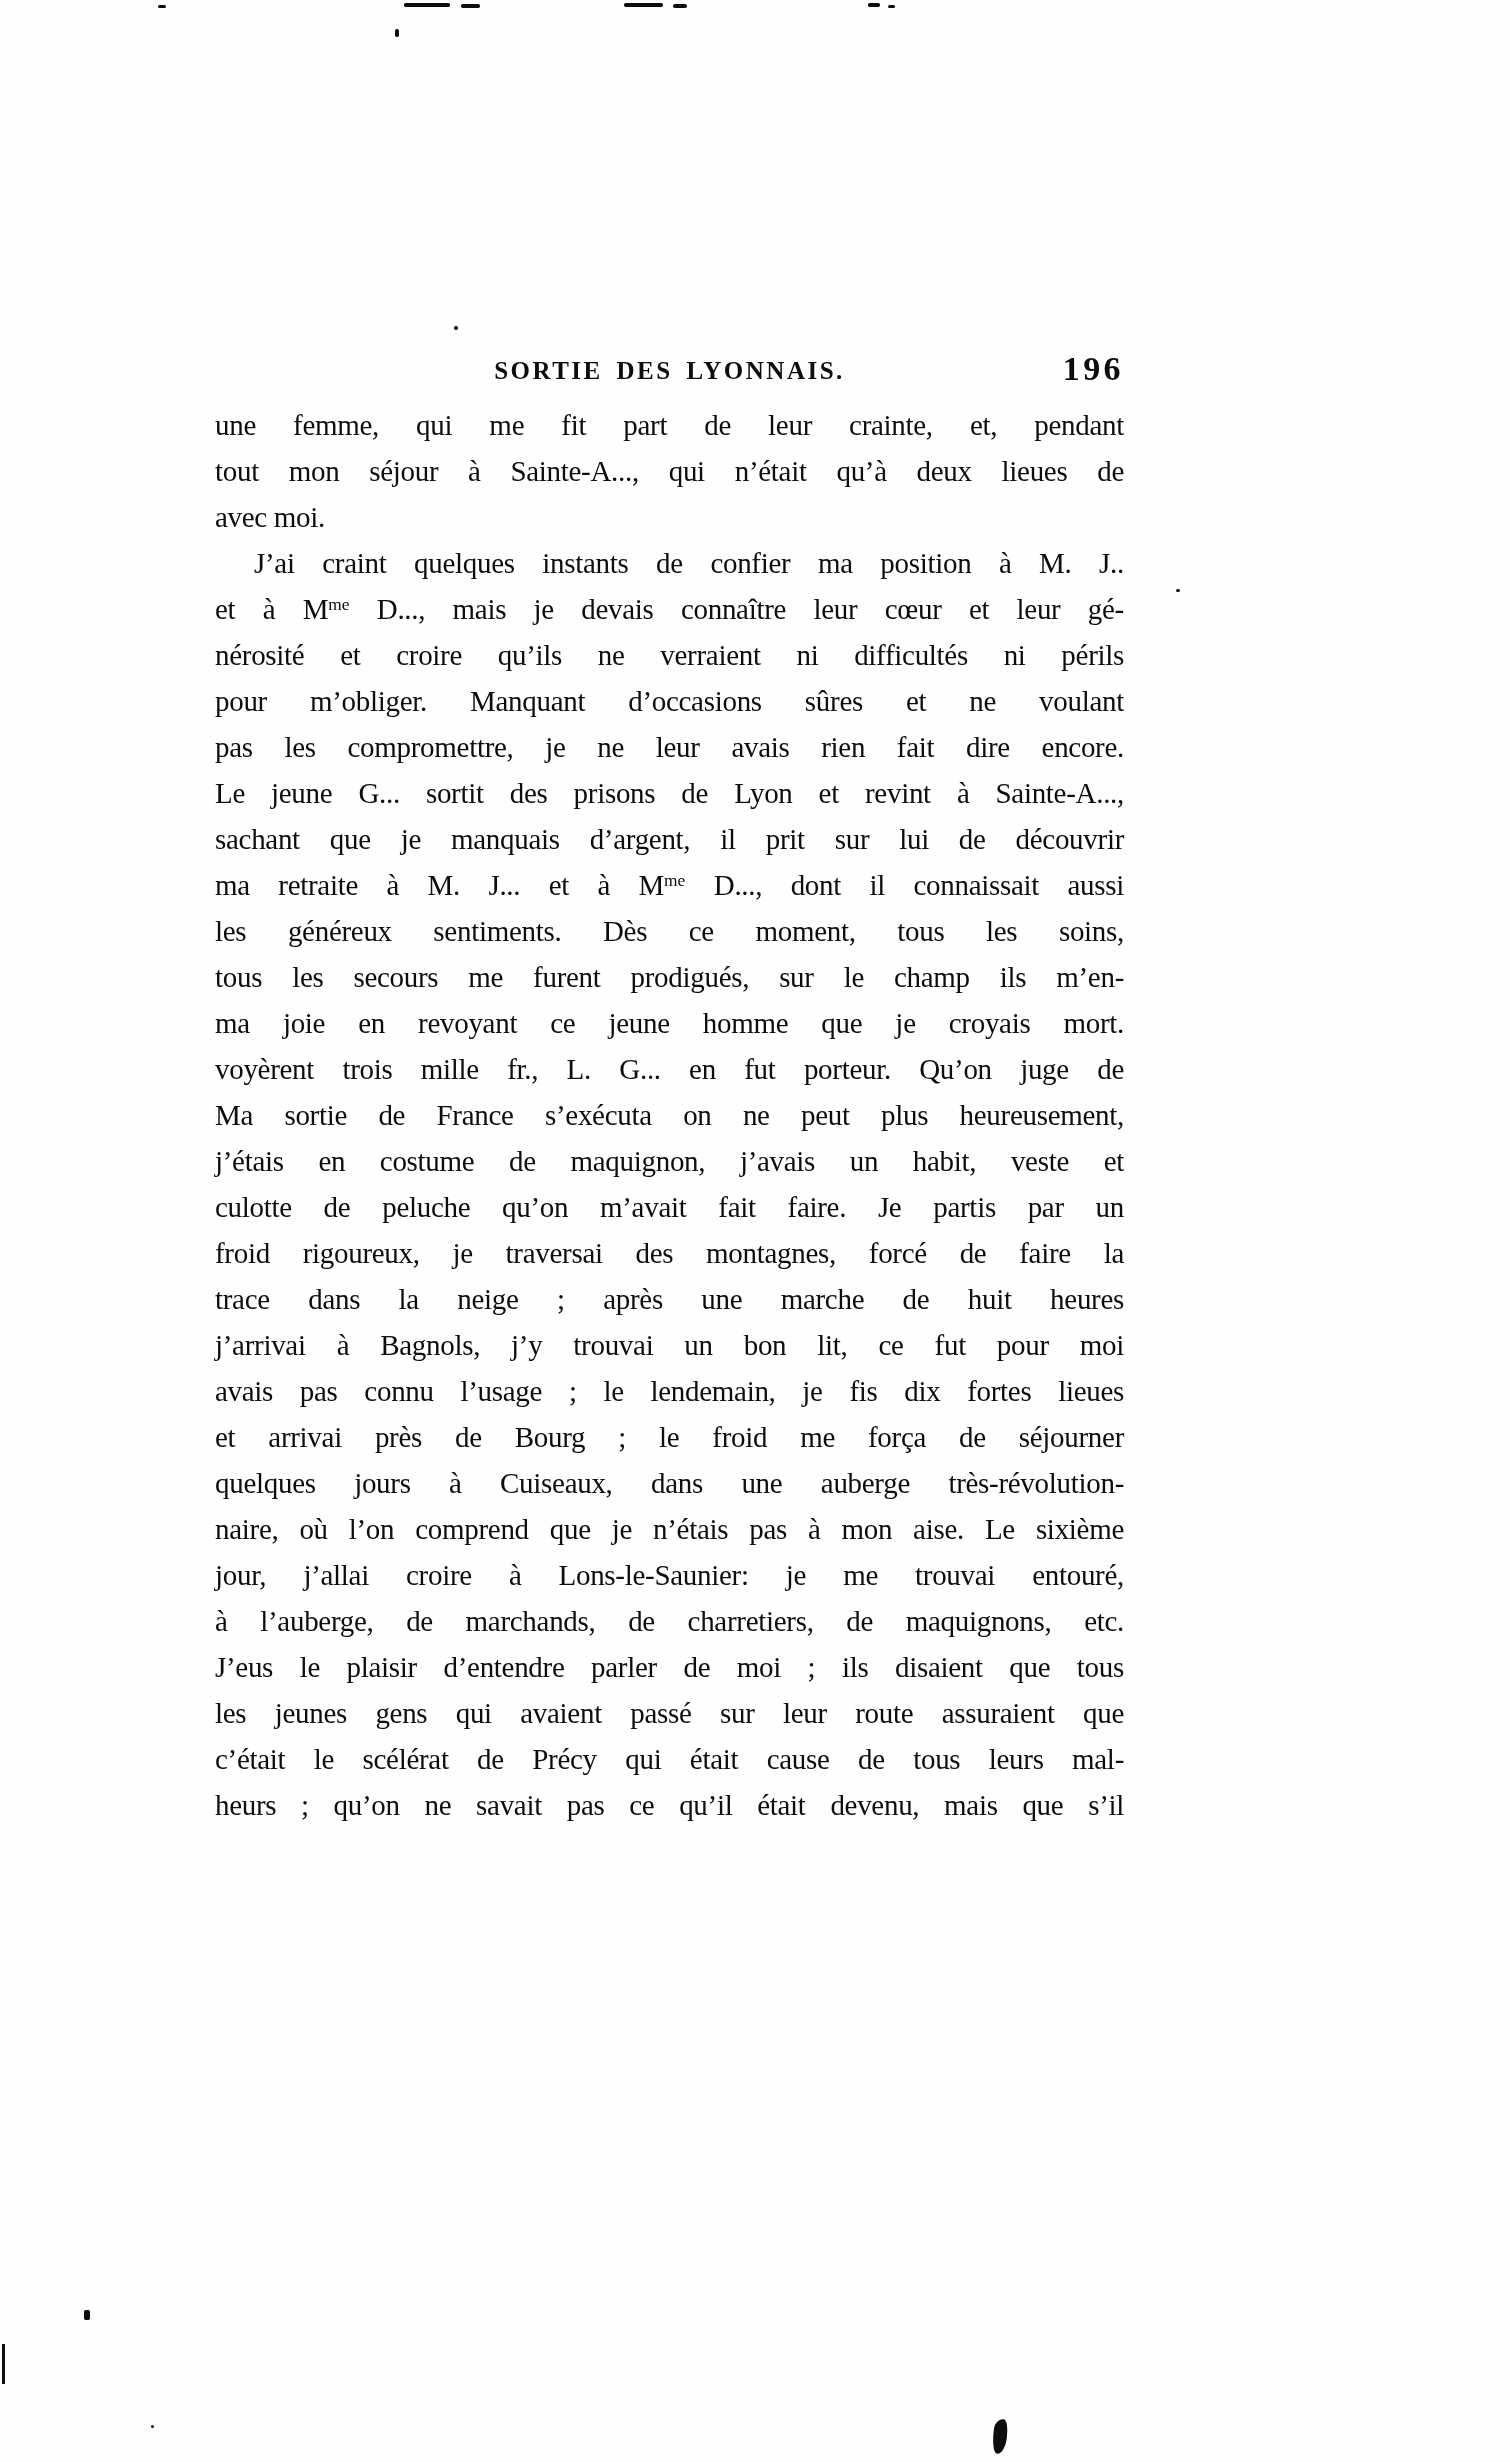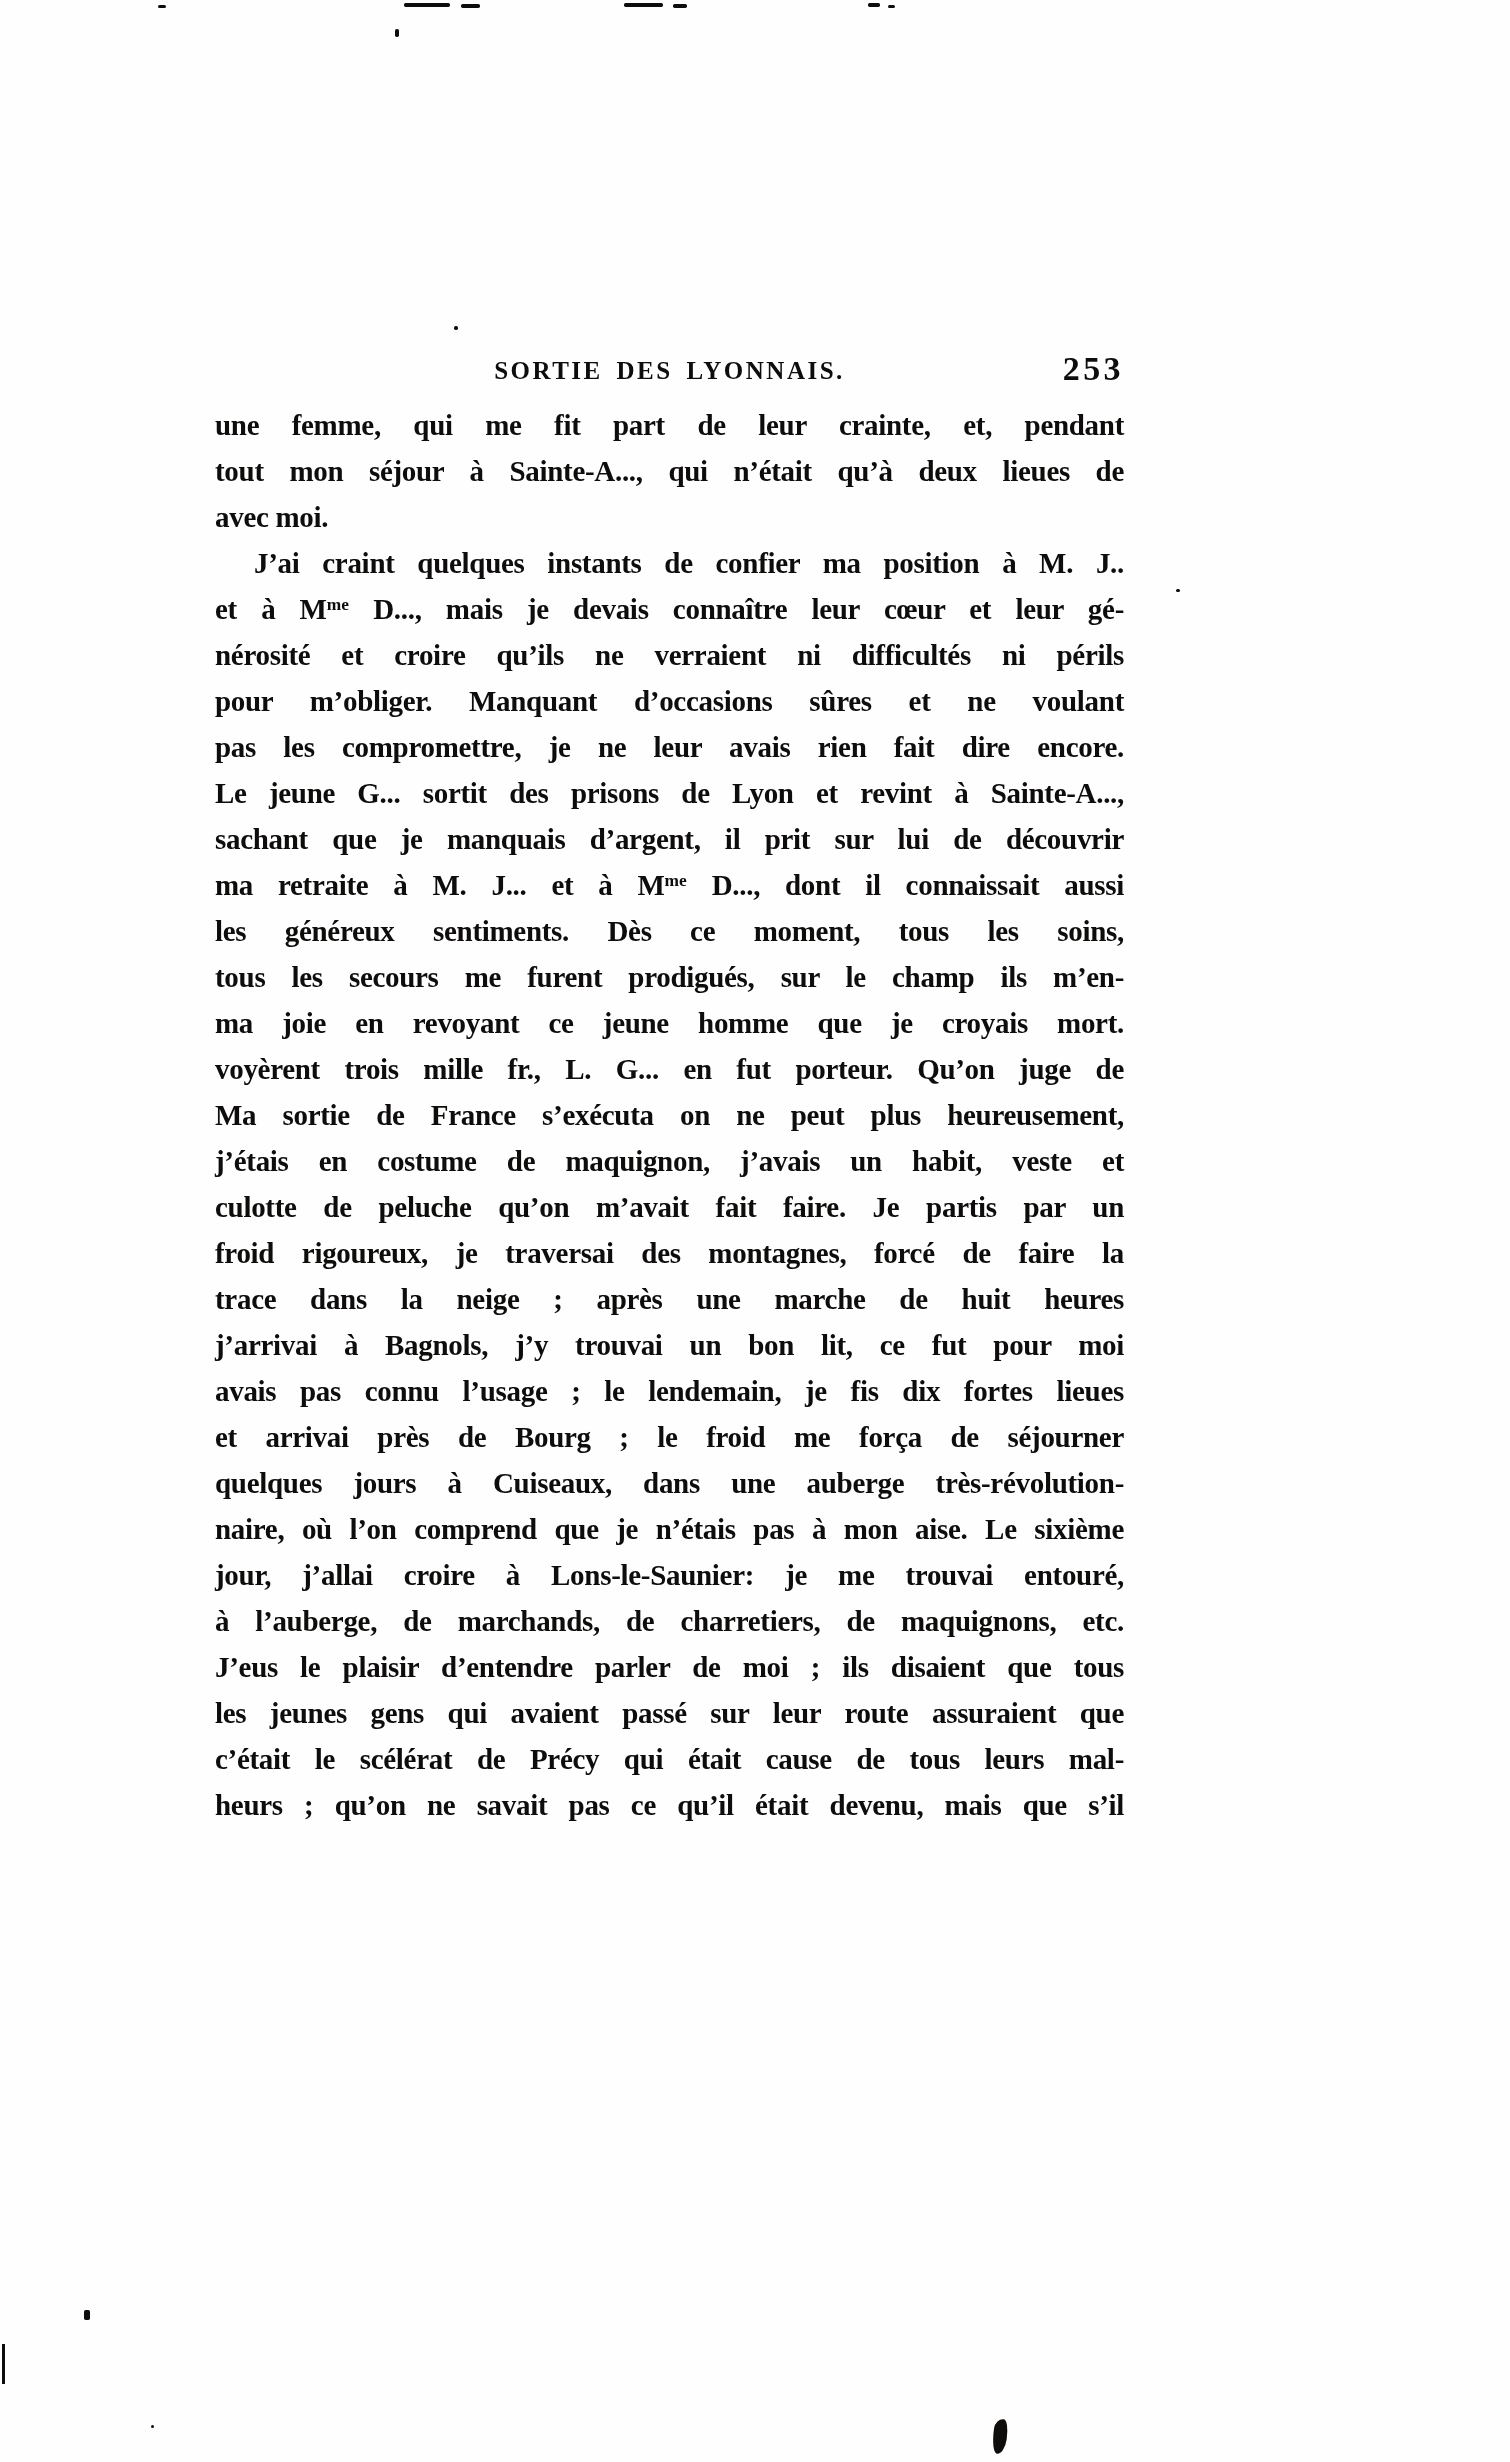--- a/index.html
+++ b/index.html
@@ -39,21 +39,20 @@
     line-height:46px;
     letter-spacing:-0.3px;
     font-weight:500;
   }
   .line{
     text-align:justify;
     -moz-text-align-last:justify;
     text-align-last:justify;
     height:46px;
     overflow:visible;
-    font-weight:bold;
   }
   .line.nojust{text-align:center;text-align-last:left;}
   .line.indent{text-indent:39px;}
   .line sup{
     font-size:0.60em;
     vertical-align:baseline;
     position:relative;top:-0.5em;
     letter-spacing:0;
   }
   
@@ -81,21 +80,21 @@
   <i class="speck" style="left:395px;top:29px;width:4.2px;height:7.6px"></i>
   <i class="speck" style="left:454px;top:326px;width:4.2px;height:4.2px"></i>
   <i class="speck" style="left:1176px;top:589px;width:4.2px;height:3.4px"></i>
   <i class="speck" style="left:84px;top:2310px;width:5.9px;height:10px"></i>
   <i class="speck" style="left:151px;top:2425px;width:3.4px;height:3.4px"></i>
   <i class="edgebar"></i>
   <i class="blot"></i>
 
   <div class="runhead">
     <span>SORTIE DES LYONNAIS.</span>
-    <span class="pagenum">253</span>
+    <span class="pagenum">196</span>
   </div>
 
   <div class="lines">
       <div class="line">une femme, qui me fit part de leur crainte, et, pendant</div>
       <div class="line">tout mon séjour à Sainte-A..., qui n’était qu’à deux lieues de</div>
       <div class="line nojust">avec moi.</div>
       <div class="line indent">J’ai craint quelques instants de confier ma position à M. J..</div>
       <div class="line">et à M<sup>me</sup> D..., mais je devais connaître leur cœur et leur gé-</div>
       <div class="line">nérosité et croire qu’ils ne verraient ni difficultés ni périls</div>
       <div class="line">pour m’obliger. Manquant d’occasions sûres et ne voulant</div>

